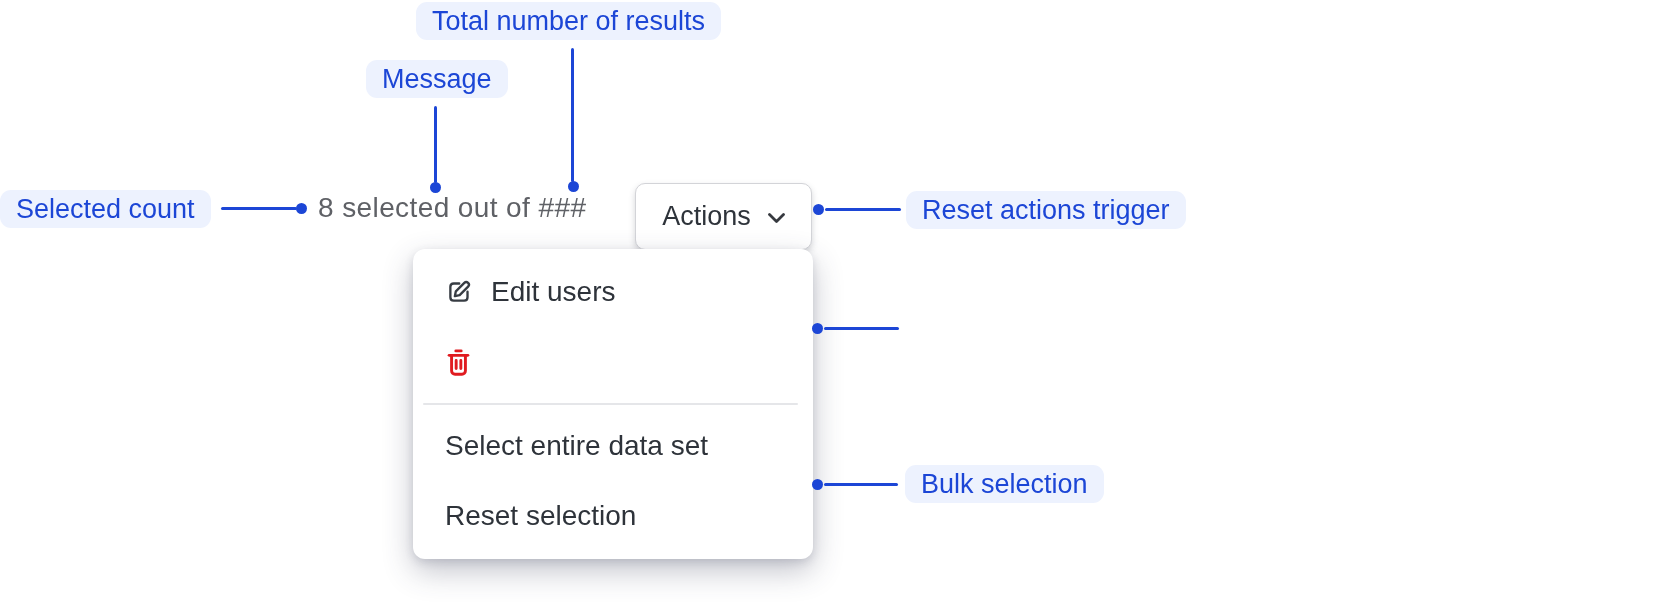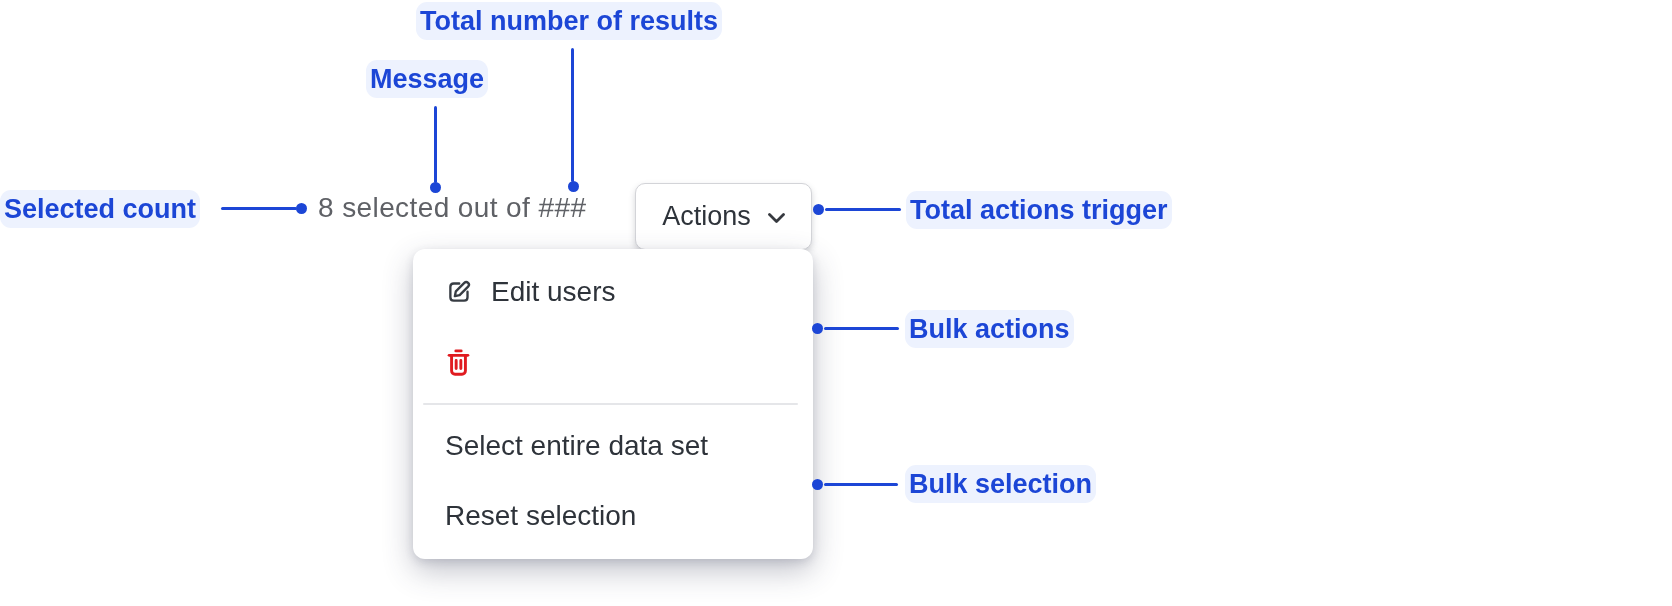--- a/index.html
+++ b/index.html
@@ -9,23 +9,23 @@
     --menu-text:#2e333a;
     --msg-text:#5f6166;
   }
   html,body{margin:0;padding:0;background:#fff;}
   .canvas{
     position:relative;width:1672px;height:606px;background:#ffffff;
     font-family:"Liberation Sans",sans-serif;overflow:hidden;
   }
   
   .pill{
-    position:absolute;height:38px;line-height:39px;padding:0 4px;
+    position:absolute;height:38px;line-height:39px;padding:0 16px;
     background:var(--label-bg);color:var(--blue);
-    font-size:27px;font-weight:700;border-radius:11px;white-space:nowrap;
+    font-size:27px;font-weight:400;border-radius:11px;white-space:nowrap;
   }
   
   .hline{position:absolute;height:3px;background:var(--blue);border-radius:2px;}
   .vline{position:absolute;width:3px;background:var(--blue);border-radius:2px;}
   .dot{position:absolute;width:11px;height:11px;border-radius:50%;background:var(--blue);}
   
   .message-text{
     position:absolute;left:318px;top:193px;font-size:28px;line-height:30px;
     color:var(--msg-text);letter-spacing:.4px;white-space:nowrap;
   }
@@ -75,21 +75,21 @@
     <span>Actions</span>
     <span class="mi-icon">
       <svg width="17" height="11" viewBox="0 0 17 11">
         <path d="M1.5 1.5 L8.5 8.5 L15.5 1.5" fill="none" stroke="#36393f" stroke-width="2.8" stroke-linecap="round" stroke-linejoin="round"></path>
       </svg>
     </span>
   </button>
 
   <div class="dot" style="left:813px;top:204px;"></div>
   <div class="hline" style="left:825px;top:208px;width:76px;"></div>
-  <div class="pill" style="left:906px;top:191px;">Total actions trigger</div>
+  <div class="pill" style="left:906px;top:191px;">Reset actions trigger</div>
 
   <div class="menu">
     <div class="menu-item">
       <span class="mi-icon">
         <svg width="28" height="28" viewBox="0 0 24 24">
           <path d="M12.2 4.7 H7.5 C5.8 4.7 4.6 5.9 4.6 7.6 v8.9 c0 1.7 1.2 2.9 2.9 2.9 h8.9 c1.7 0 2.9-1.2 2.9-2.9 V11.8" fill="none" stroke="#373c43" stroke-width="2" stroke-linecap="round"></path>
           <path d="M19.8 4.2 a2.3 2.3 0 0 0 -3.25 0 L9.3 11.45 8.45 15.55 12.55 14.7 19.8 7.45 a2.3 2.3 0 0 0 0 -3.25 Z" fill="none" stroke="#373c43" stroke-width="2" stroke-linejoin="round"></path>
         </svg>
       </span>
       <span>Edit users</span>
@@ -112,19 +112,18 @@
       <span>Select entire data set</span>
     </div>
 
     <div class="menu-item">
       <span>Reset selection</span>
     </div>
   </div>
 
   <div class="dot" style="left:812px;top:323px;"></div>
   <div class="hline" style="left:824px;top:327px;width:75px;"></div>
-  <div class="pill" style="left:905px;top:310px;">Bulk actions</div>
 
   <div class="dot" style="left:812px;top:479px;"></div>
   <div class="hline" style="left:824px;top:483px;width:74px;"></div>
   <div class="pill" style="left:905px;top:465px;text-align:center;">Bulk selection</div>
 
 </div>
 
 </body></html>

